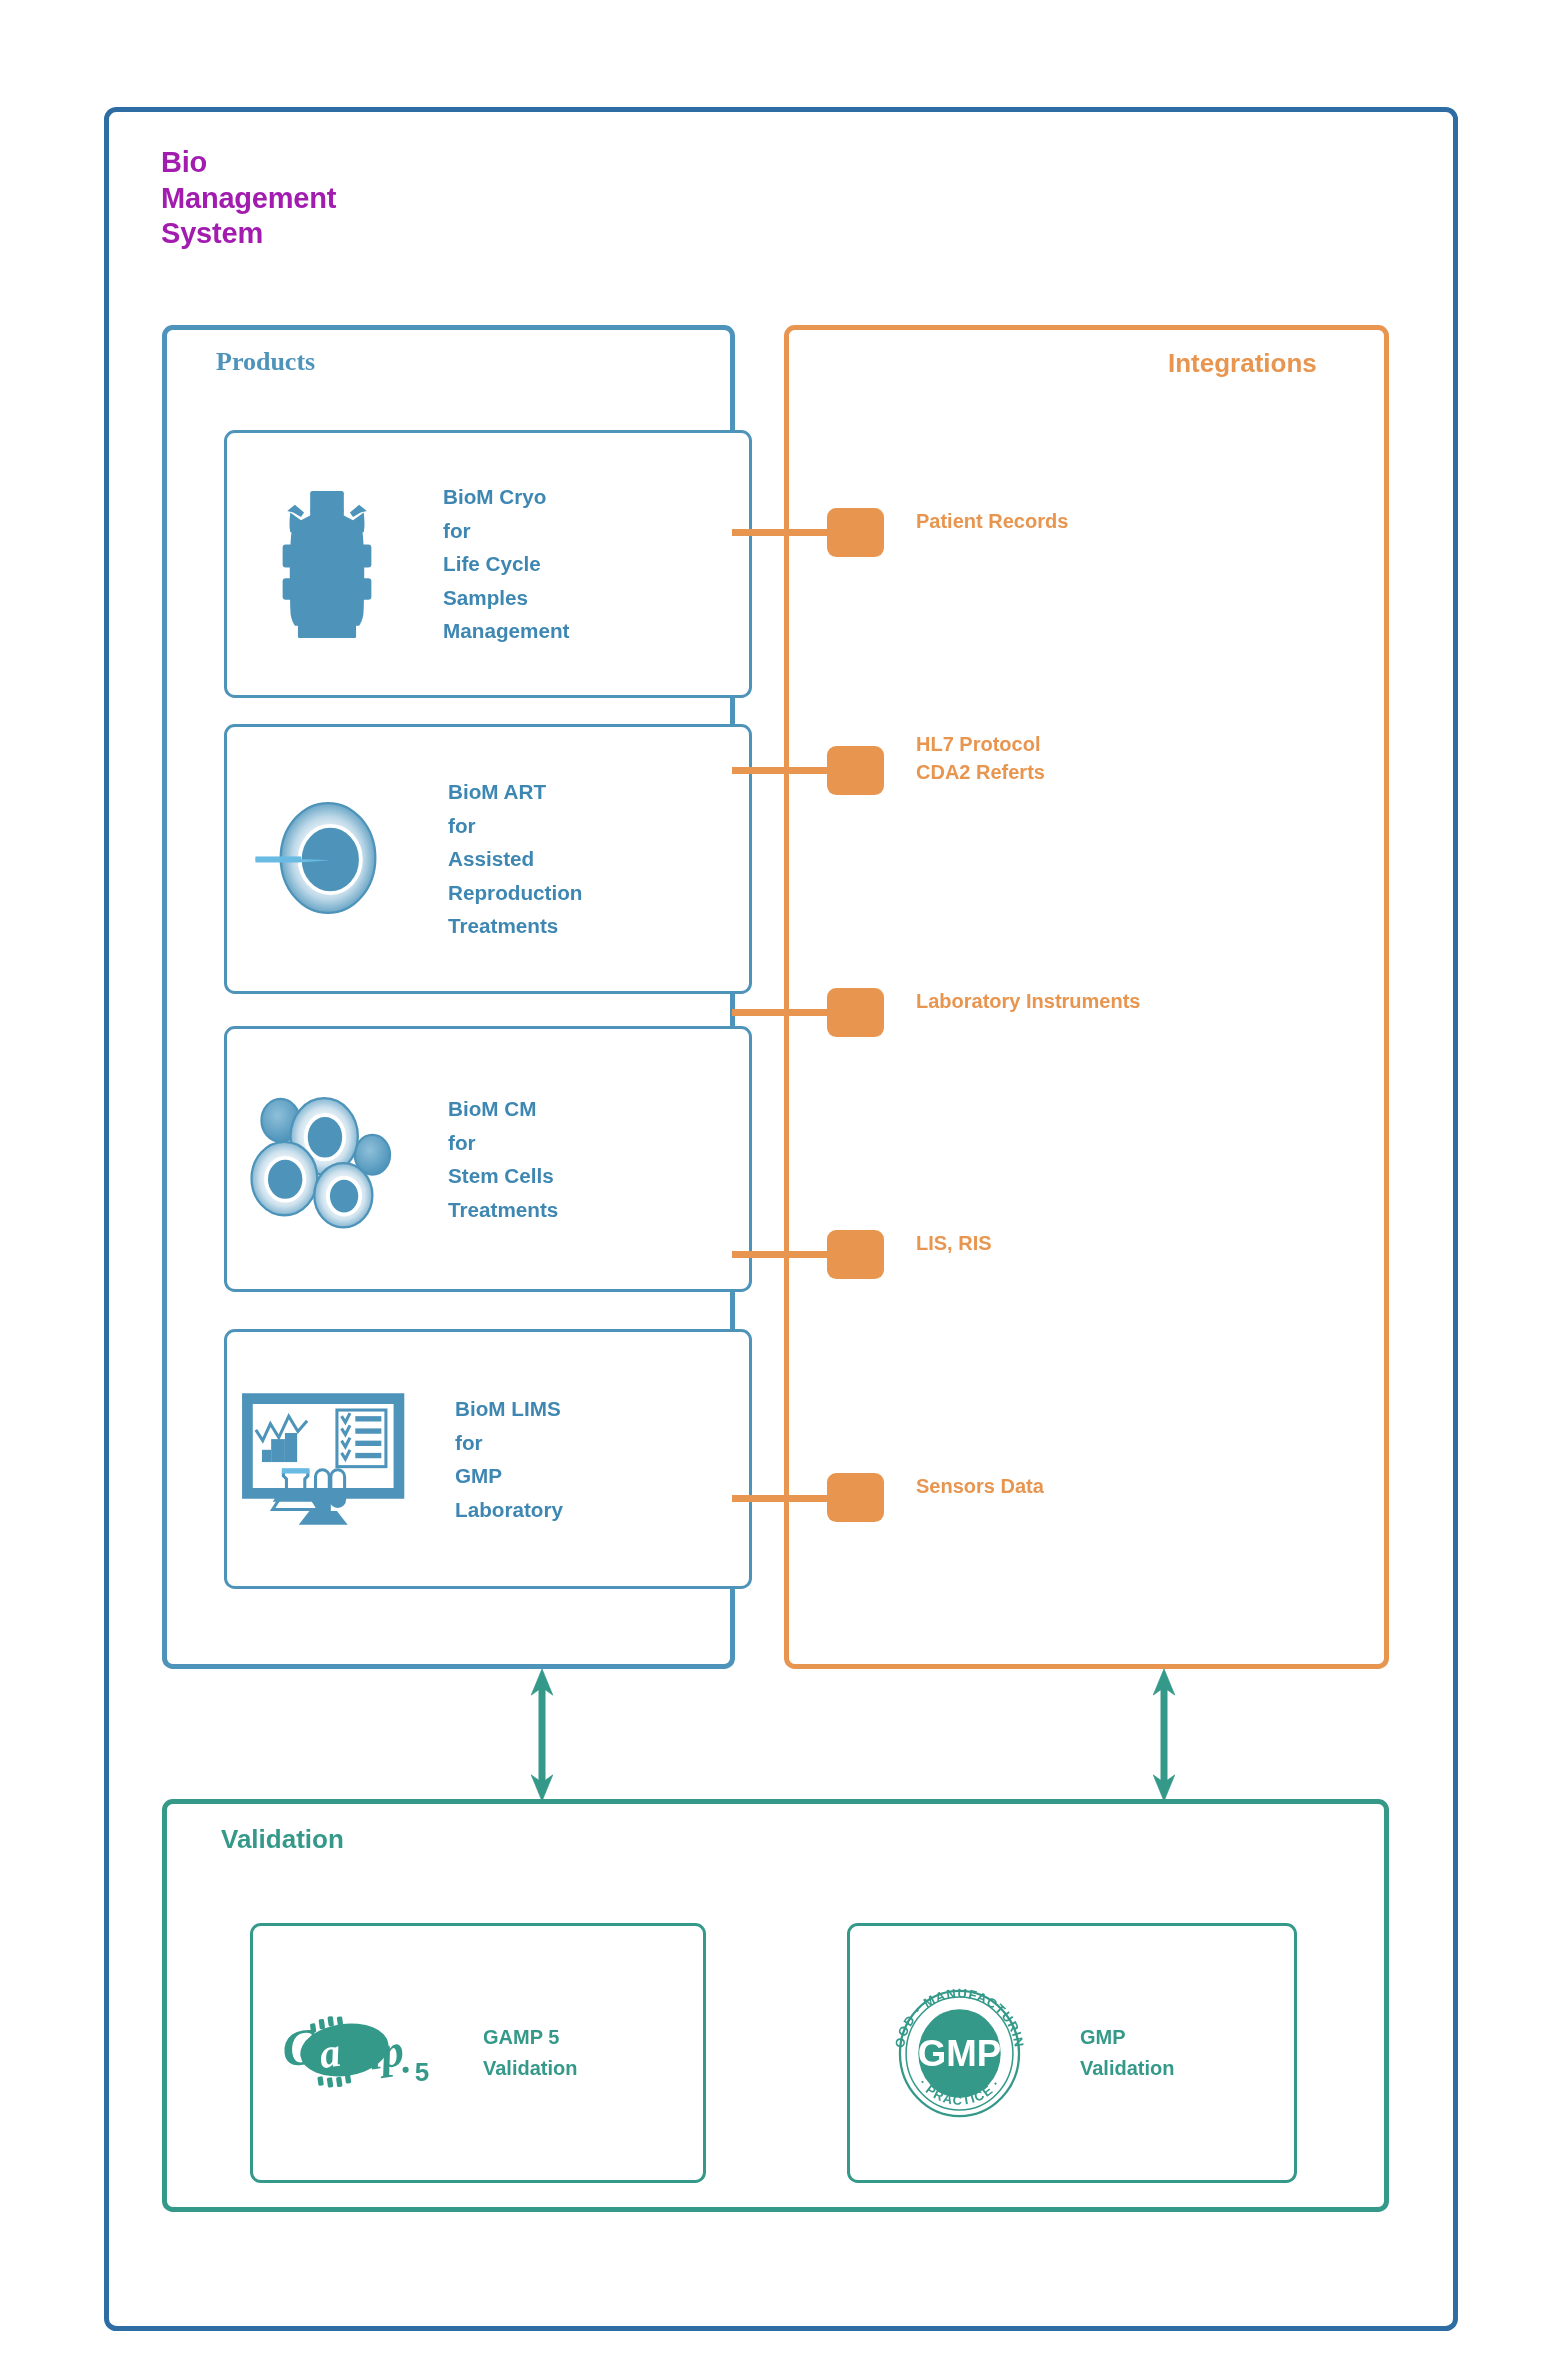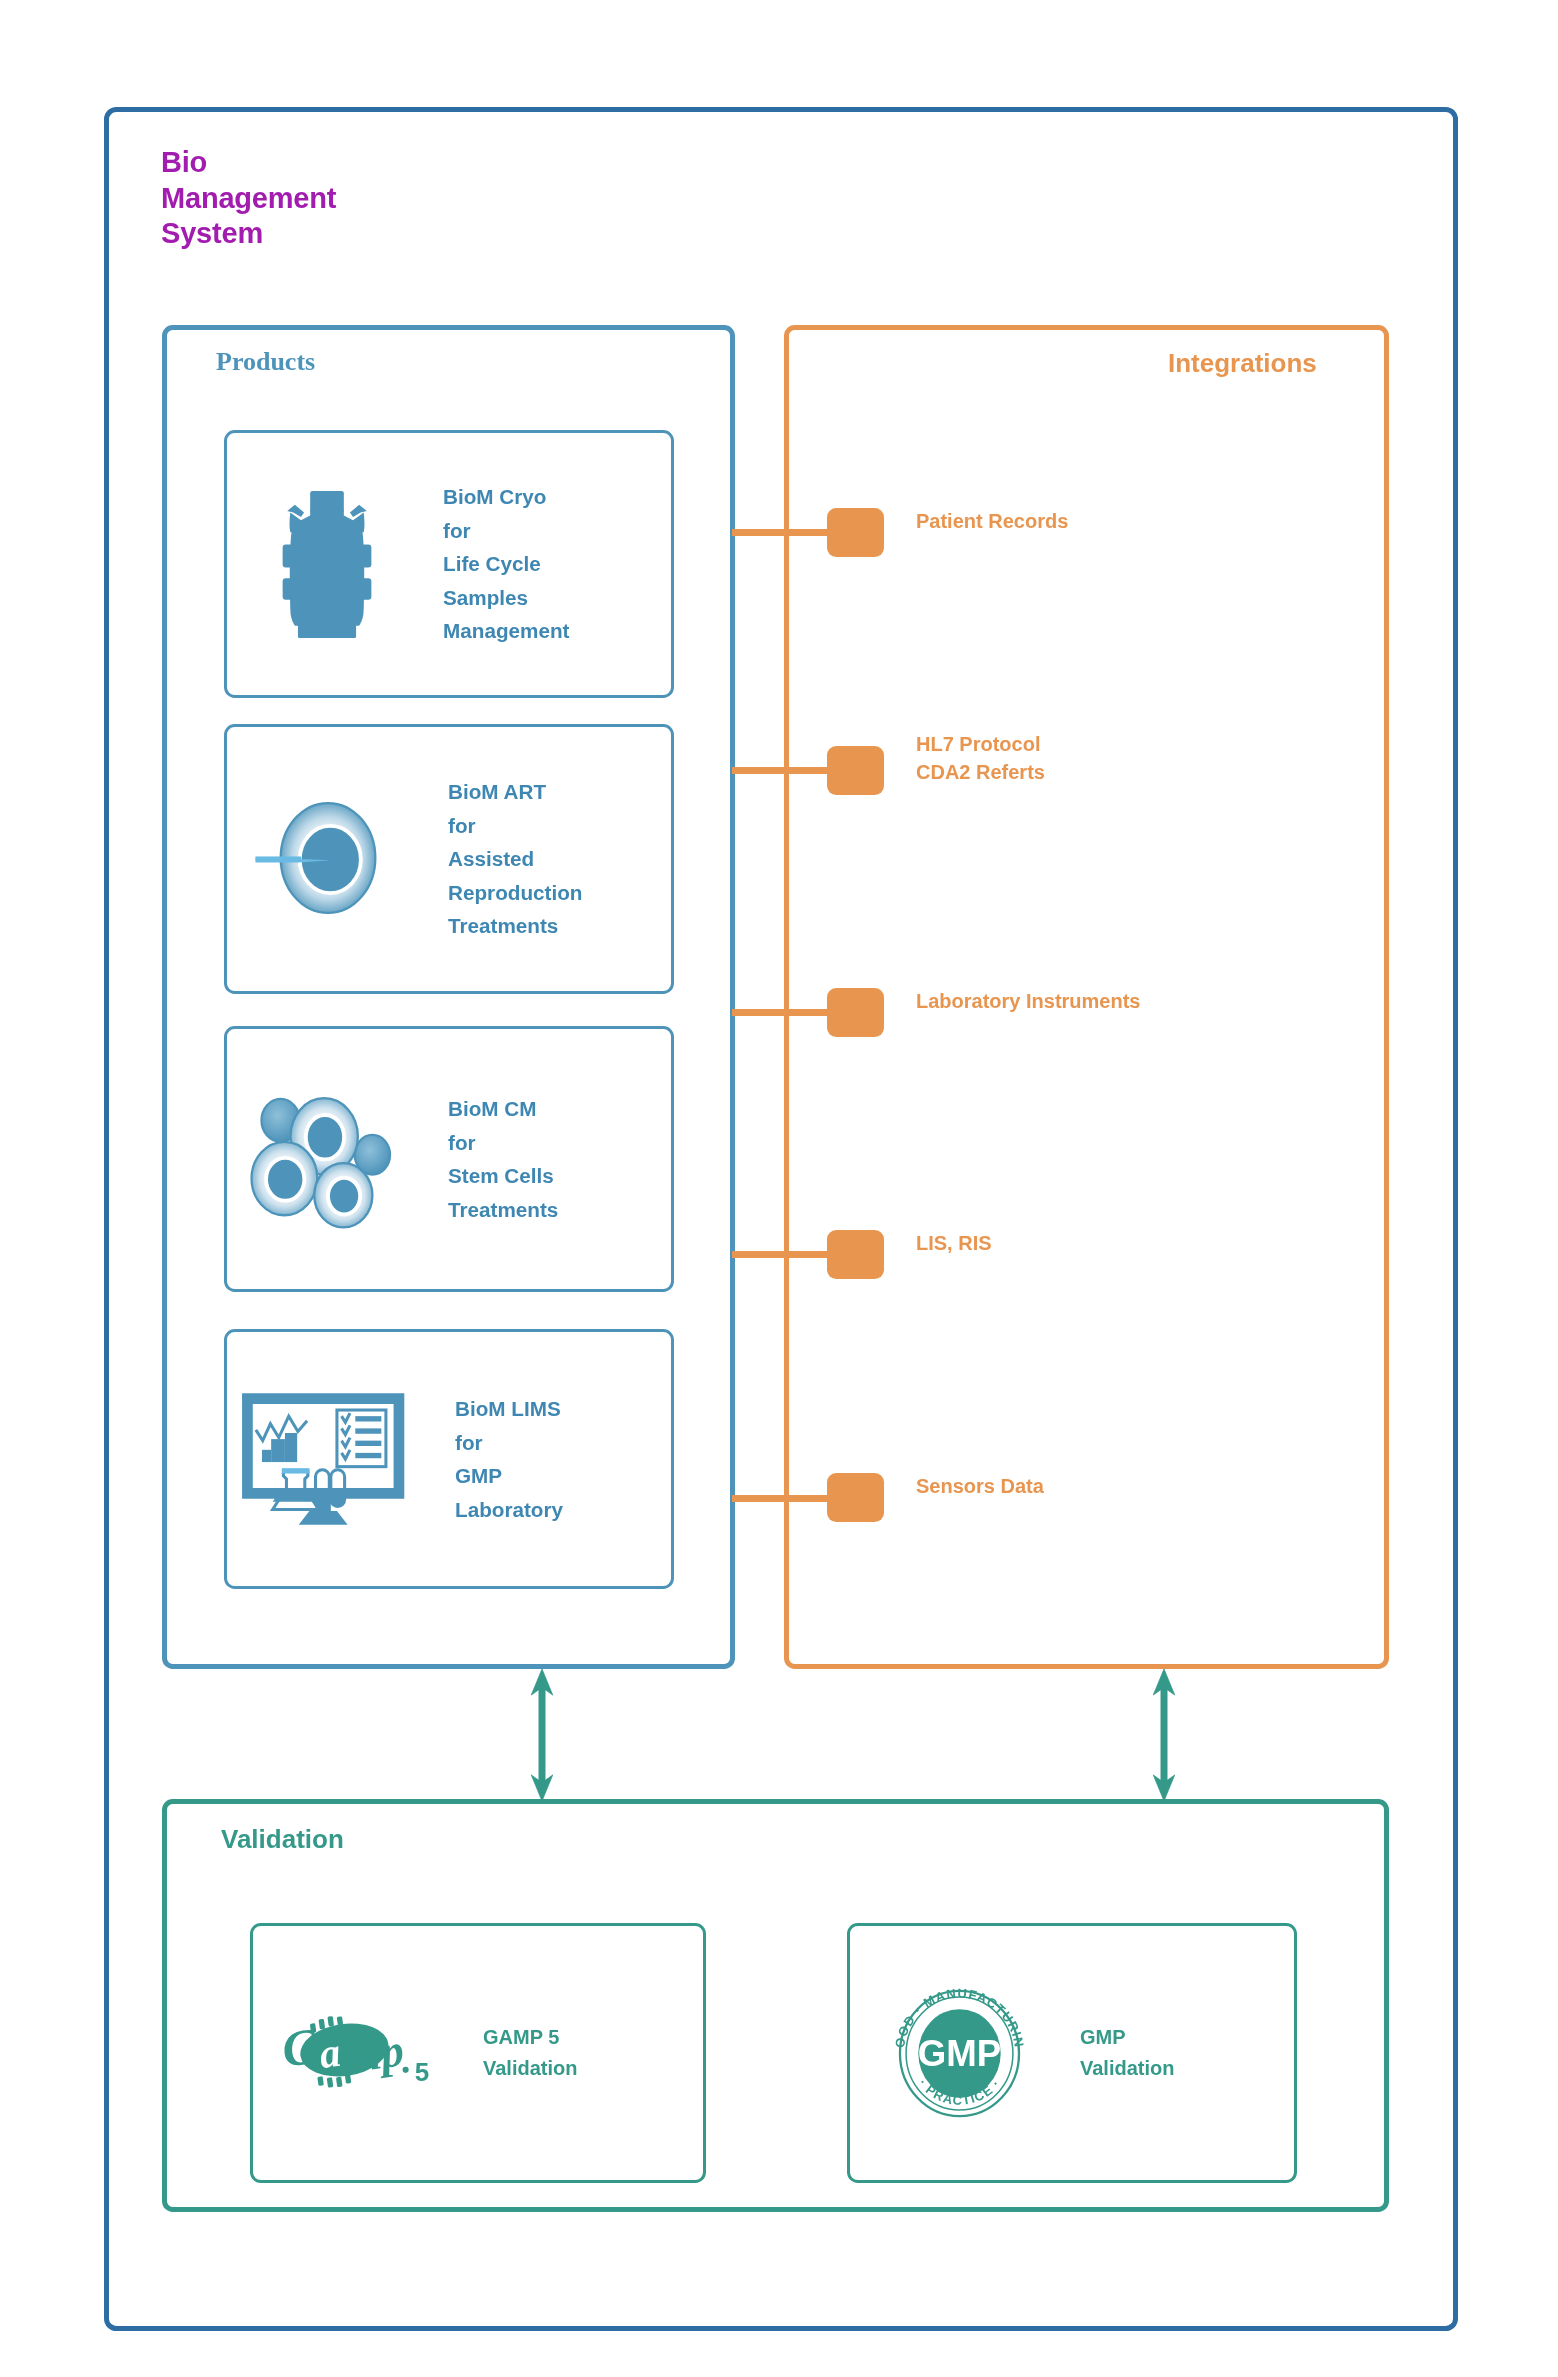--- a/index.html
+++ b/index.html
@@ -79,21 +79,21 @@
   #validation-title { left: 221px; top: 1826px; color: #35998A; }
 
   
   .product-card {
     position: absolute;
     box-sizing: border-box;
     border: 3.8px solid #4E94BA;
     border-radius: 10.7px;
     background: #ffffff;
     left: 224px;
-    width: 450px;
+    width: 528px;
   }
   #card-cryo { top: 430px; height: 268px; }
   #card-art  { top: 724px; height: 270px; }
   #card-cm   { top: 1026px; height: 266px; text-decoration: underline; }
   #card-lims { top: 1329px; height: 260px; }
 
   .card-icon {
     position: absolute;
     left: 0;
     top: 0;

